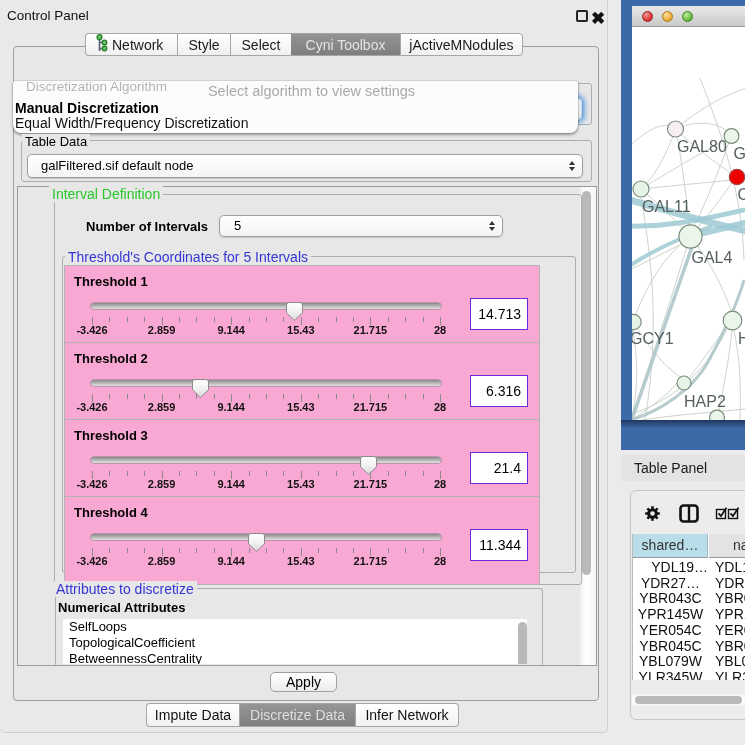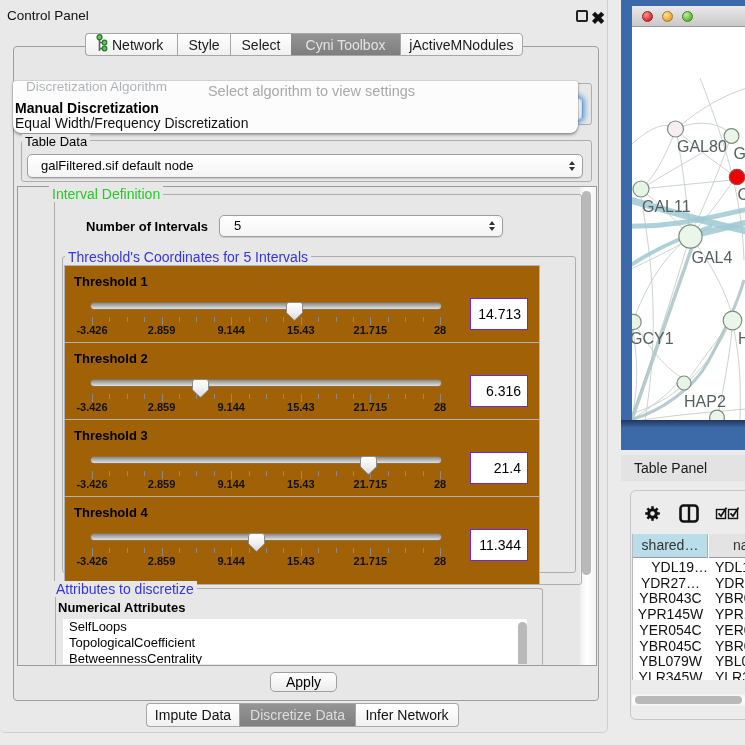--- a/index.html
+++ b/index.html
@@ -24,21 +24,21 @@
 .grp-title { position:absolute; font-size:13px; background:#e7e7e7; padding:0 3px; }
 
 
 .combo { position:absolute; background:linear-gradient(#ffffff,#f4f4f4); border:1px solid #9f9f9f; border-radius:5px; box-shadow:0 1px 1px rgba(0,0,0,0.15); font-size:13px; color:#000; }
 .combo .arr { position:absolute; right:7px; top:0; height:100%; display:flex; flex-direction:column; justify-content:center; }
 .arr span { display:block; width:0; height:0; border-left:3.5px solid transparent; border-right:3.5px solid transparent; }
 .arr .up { border-bottom:4.5px solid #333; margin-bottom:2px; }
 .arr .dn { border-top:4.5px solid #333; }
 
 
-.thr { position:absolute; left:64px; width:476px; height:89px; border:1px solid #b3b3b3; background:#a16207; }
+.thr { position:absolute; left:64px; width:476px; height:89px; border:1px solid #b3b3b3; background:#f9a8d4; }
 .thr b { position:absolute; left:9px; top:8px; font-size:13px; color:#000; }
 .track { position:absolute; left:26px; top:37px; width:350px; height:6px; border-radius:3px; background:linear-gradient(#898989,#e2e2e2); box-shadow:0 0 0 0.6px #7e7e7e; }
 .thumb { position:absolute; top:36px; width:17px; height:19px; }
 .ticks { position:absolute; left:25px; top:51px; width:354px; height:10px; }
 .tick { position:absolute; width:1px; background:#8b8b8b; top:0; }
 .tick.mj { height:8px; }
 .tick.mn { height:4.5px; }
 .tlab { position:absolute; top:57.5px; font-size:11px; font-weight:bold; color:#111; transform:translateX(-50%); white-space:nowrap; }
 .vbox { position:absolute; left:405px; top:32px; width:58px; height:32px; background:#fff; border:1px solid #6d28d9; font-size:14px; color:#000; text-align:right; line-height:30px; padding-right:6px; }
 

